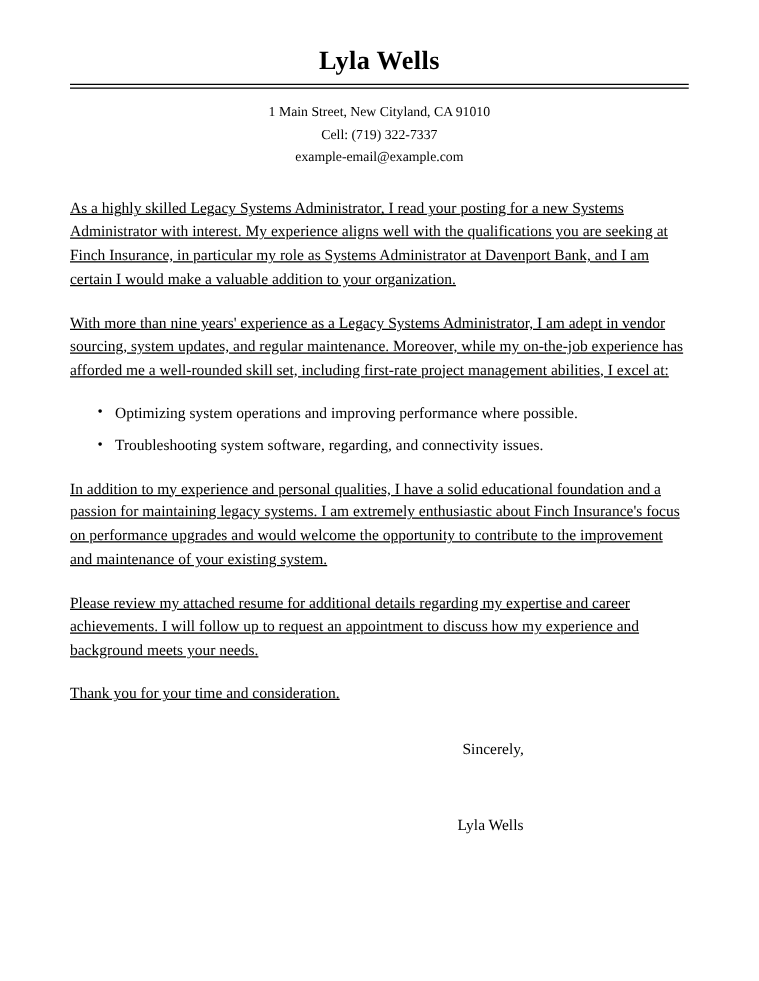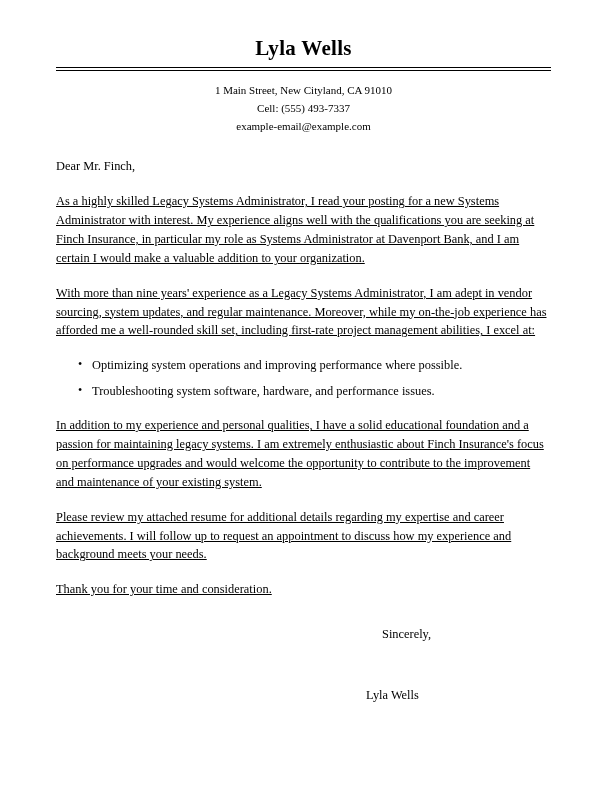--- a/index.html
+++ b/index.html
@@ -78,52 +78,51 @@
     top: -1px;
     font-size: 12px;
   }
   .closing-block {
     margin-top: 26px;
     font-size: 12.4px;
     line-height: 1.5;
     padding-left: 310px;
   }
   .closing {
-    margin: 16px;
+    margin: 4px;
   }
   .signature-name {
     margin-top: 42px;
   }
 </style>
 </head>
 <body>
 
 <div class="page">
 
   <div class="letter-name">Lyla Wells</div>
   <hr class="rule">
   <hr class="rule thin">
 
   <div class="contact">
     <div>1 Main Street, New Cityland, CA 91010</div>
-    <div>Cell: (555) 493-7337</div>
+    <div>Cell: (719) 322-7337</div>
     <div>example-email@example.com</div>
   </div>
 
   <div class="body-block">
 
-    <p class="salutation">Dear Mr. Finch,</p>
 
     <p class="para">As a highly skilled Legacy Systems Administrator, I read your posting for a new Systems Administrator with interest. My experience aligns well with the qualifications you are seeking at Finch Insurance, in particular my role as Systems Administrator at Davenport Bank, and I am certain I would make a valuable addition to your organization.</p>
 
     <p class="para">With more than nine years' experience as a Legacy Systems Administrator, I am adept in vendor sourcing, system updates, and regular maintenance. Moreover, while my on-the-job experience has afforded me a well-rounded skill set, including first-rate project management abilities, I excel at:</p>
 
     <ul class="bullets">
       <li>Optimizing system operations and improving performance where possible.</li>
-      <li>Troubleshooting system software, hardware, and performance issues.</li>
+      <li>Troubleshooting system software, regarding, and connectivity issues.</li>
     </ul>
 
     <p class="para">In addition to my experience and personal qualities, I have a solid educational foundation and a passion for maintaining legacy systems. I am extremely enthusiastic about Finch Insurance's focus on performance upgrades and would welcome the opportunity to contribute to the improvement and maintenance of your existing system.</p>
 
     <p class="para">Please review my attached resume for additional details regarding my expertise and career achievements. I will follow up to request an appointment to discuss how my experience and background meets your needs.</p>
 
     <p class="para">Thank you for your time and consideration.</p>
 
   </div>
 

